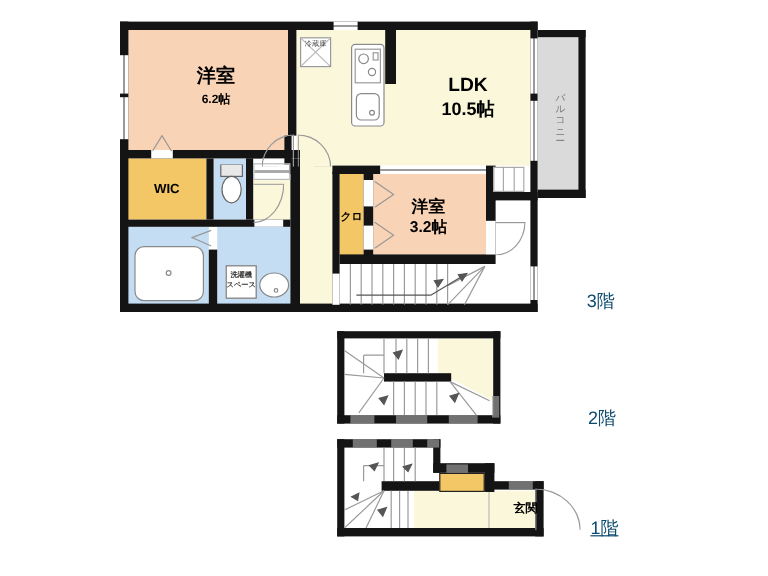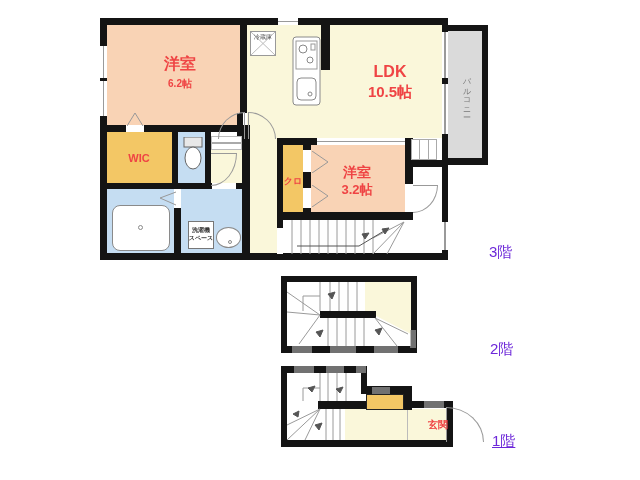--- a/index.html
+++ b/index.html
@@ -3,22 +3,22 @@
 <meta charset="utf-8">
 <style>
   html,body{margin:0;padding:0;background:#fff;}
   #plan{position:relative;width:640px;height:480px;background:#fff;overflow:hidden;
         font-family:"Liberation Sans","DejaVu Sans",sans-serif;}
   .room{position:absolute;}
   .wall{position:absolute;background:var(--wall,#141414);}
   .gap{position:absolute;background:#fff;}
   .win-v{position:absolute;background:linear-gradient(to right,#fff 40%,#9a9a9a 40%,#9a9a9a 60%,#fff 60%);}
   .win-h{position:absolute;background:linear-gradient(to bottom,#fff 40%,#9a9a9a 40%,#9a9a9a 60%,#fff 60%);}
-  .lbl{position:absolute;transform:translate(-50%,-50%);color:#ef4444;font-weight:bold;white-space:nowrap;line-height:1;}
-  .flbl{position:absolute;color:#6d28d9;font-size:15px;white-space:nowrap;line-height:1;text-align:right;}
+  .lbl{position:absolute;transform:translate(-50%,-50%);color:#000000;font-weight:bold;white-space:nowrap;line-height:1;}
+  .flbl{position:absolute;color:#0c4a6e;font-size:15px;white-space:nowrap;line-height:1;text-align:right;}
   .arc{position:absolute;border:0 solid #999;}
   .fix{position:absolute;background:#fff;border:1px solid #8a8a8a;box-sizing:border-box;}
   .svgabs{position:absolute;}
   .wm{position:absolute;background:rgba(158,158,158,.68);}
   .vtext{writing-mode:vertical-rl;transform:translate(-50%,-50%);}
 </style>
 </head>
 <body>
 
 <div id="plan">

